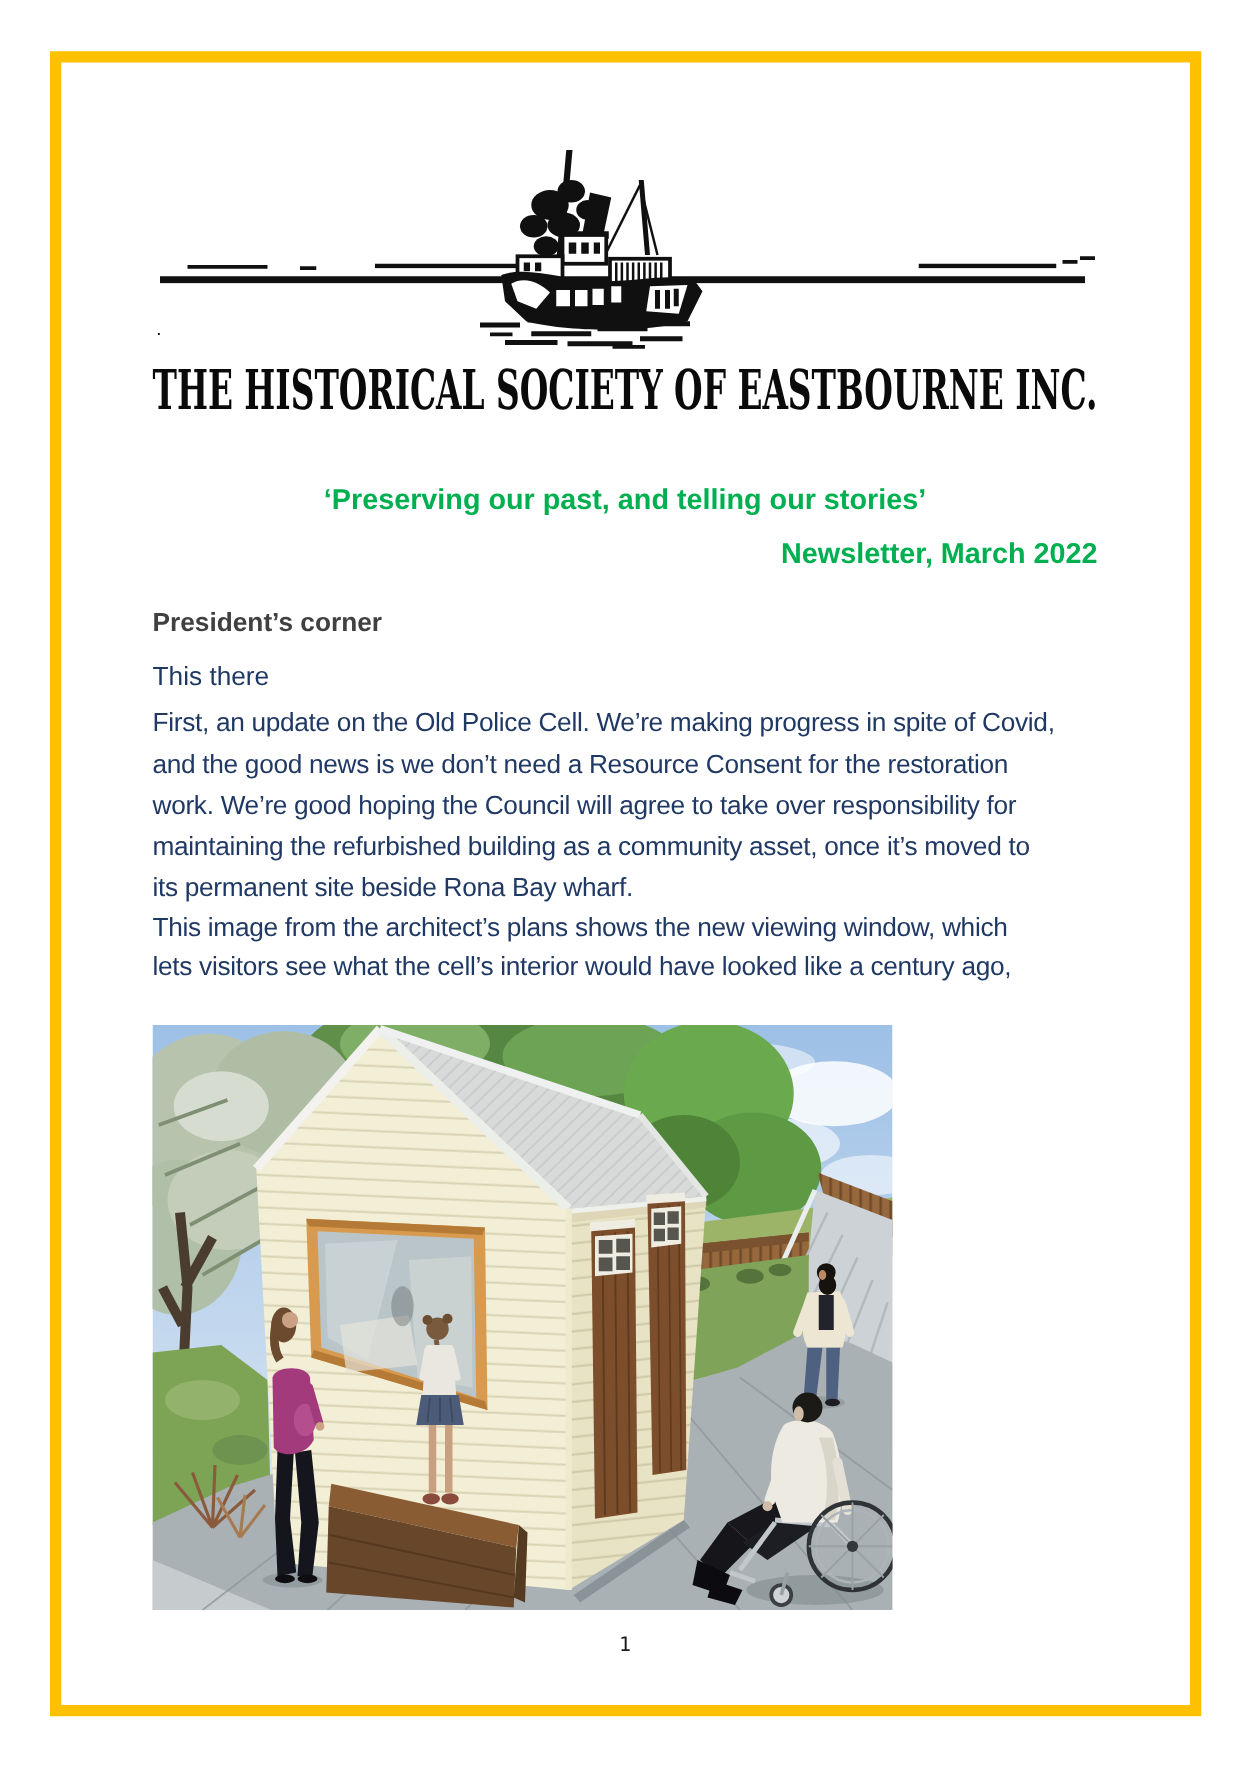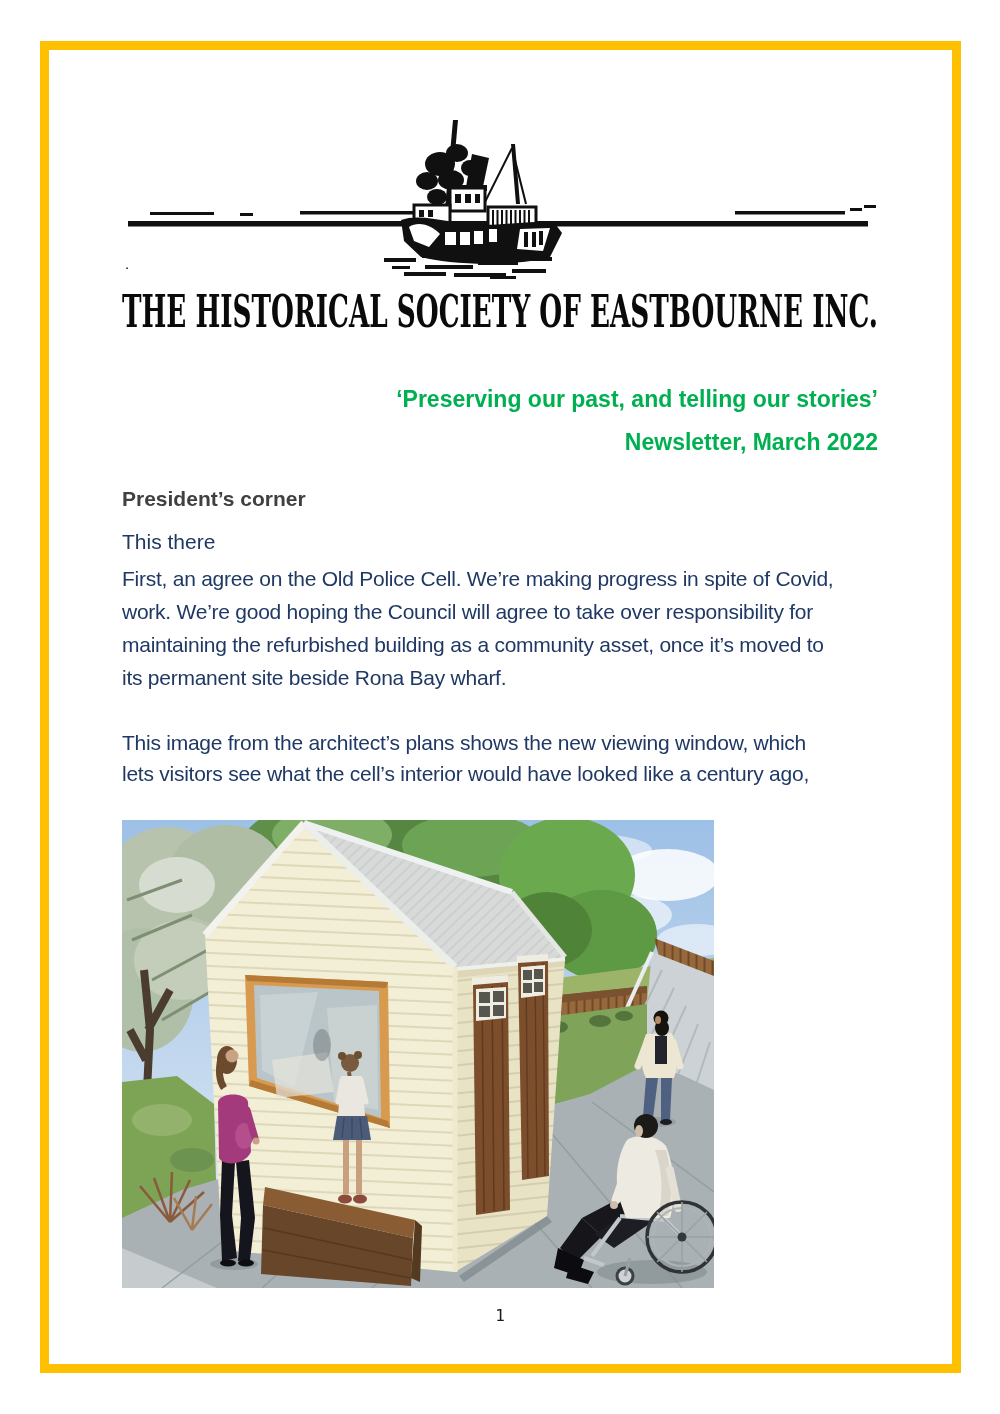--- a/index.html
+++ b/index.html
@@ -8,21 +8,21 @@
     font-family:"Liberation Sans",sans-serif;
   }
   .page-frame{
     position:absolute;left:40px;top:41px;width:921px;height:1332px;
     border:9px solid #FFC000;box-sizing:border-box;background:transparent;
   }
   .masthead-svg{position:absolute;left:122px;top:108px;width:756px;height:172px;}
   .title-dot{position:absolute;left:125px;top:256px;font-size:15px;color:#000;line-height:15px;}
   .title-svg{position:absolute;left:118px;top:283px;width:764px;height:56px;}
   .tagline{
-    position:absolute;left:122px;top:386px;width:756px;text-align:right;
+    position:absolute;left:122px;top:386px;width:756px;text-align:center;
     color:#00B050;font-weight:bold;font-size:23px;white-space:nowrap;
   }
   .issue-line{
     position:absolute;left:122px;top:429px;width:756px;text-align:right;
     color:#00B050;font-weight:bold;font-size:23px;white-space:nowrap;
   }
   .section-heading{
     position:absolute;left:122px;top:487px;color:#404040;font-weight:bold;font-size:21px;white-space:nowrap;
   }
   .greeting{
@@ -121,21 +121,22 @@
   <text x="382" y="44" text-anchor="middle" textLength="756" lengthAdjust="spacingAndGlyphs" style="font-family:'DejaVu Serif',serif;font-weight:bold;font-size:44px;fill:#0a0a0a;">THE HISTORICAL SOCIETY OF EASTBOURNE INC.</text>
 </svg>
 
 <div class="tagline">‘Preserving our past, and telling our stories’</div>
 <div class="issue-line">Newsletter, March 2022</div>
 
 <div class="section-heading">President’s corner</div>
 <div class="greeting">This there</div>
 
 <div class="para para-1">
-  <div class="line">First, an agree on the Old Police Cell. We’re making progress in spite of Covid,</div>
+  <div class="line">First, an update on the Old Police Cell. We’re making progress in spite of Covid,</div>
+  <div class="line">and the good news is we don’t need a Resource Consent for the restoration</div>
   <div class="line">work. We’re good hoping the Council will agree to take over responsibility for</div>
   <div class="line">maintaining the refurbished building as a community asset, once it’s moved to</div>
   <div class="line">its permanent site beside Rona Bay wharf.</div>
 </div>
 
 <div class="para para-2">
   <div class="line">This image from the architect’s plans shows the new viewing window, which</div>
   <div class="line">lets visitors see what the cell’s interior would have looked like a century ago,</div>
 </div>
 

